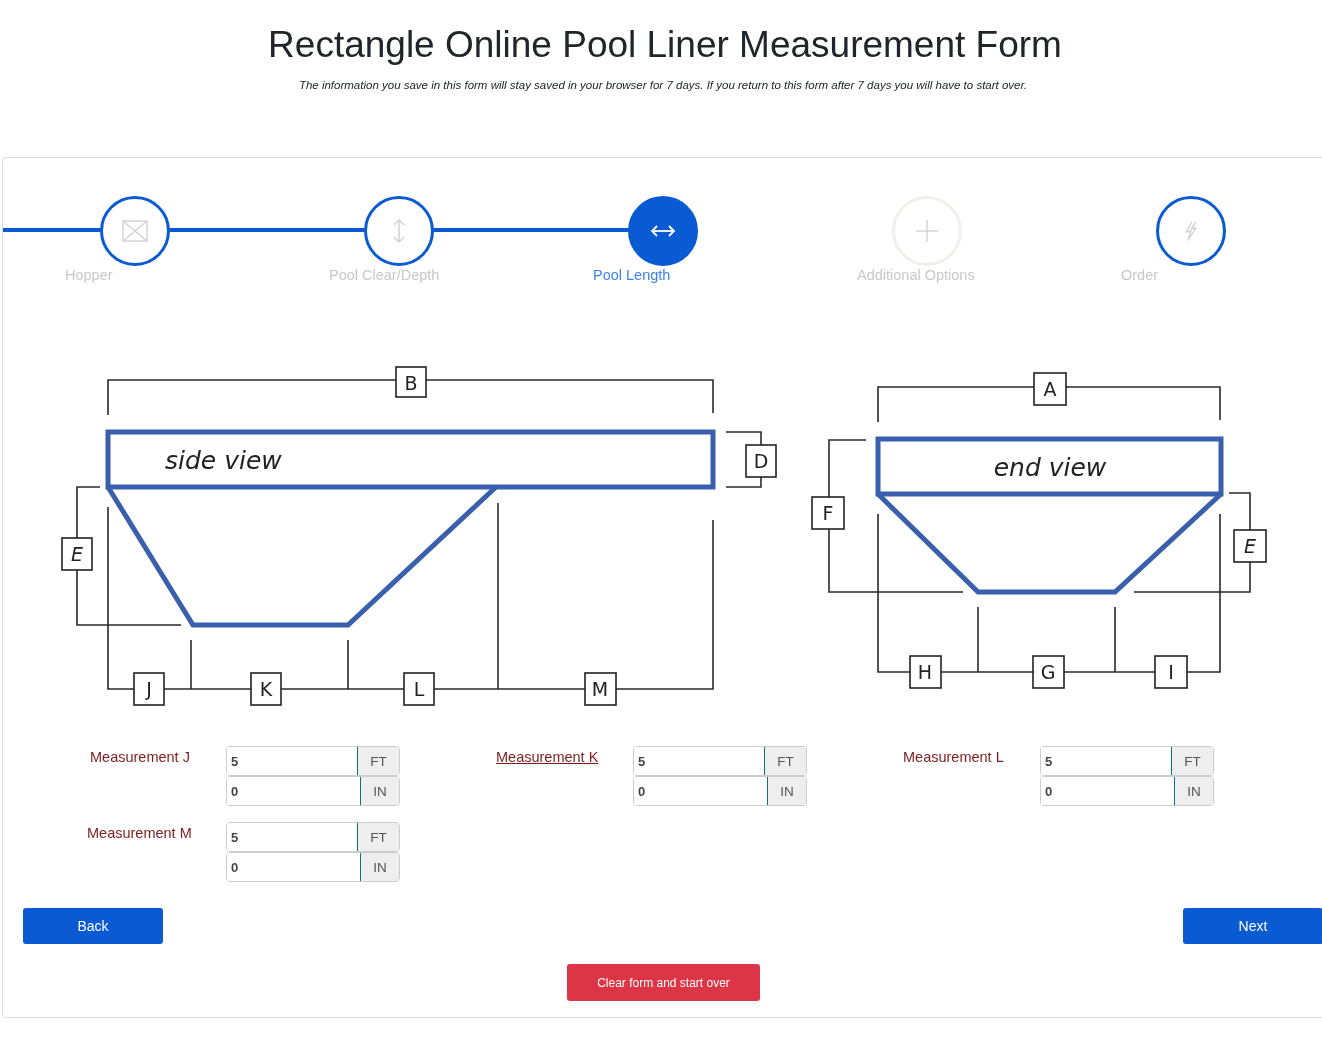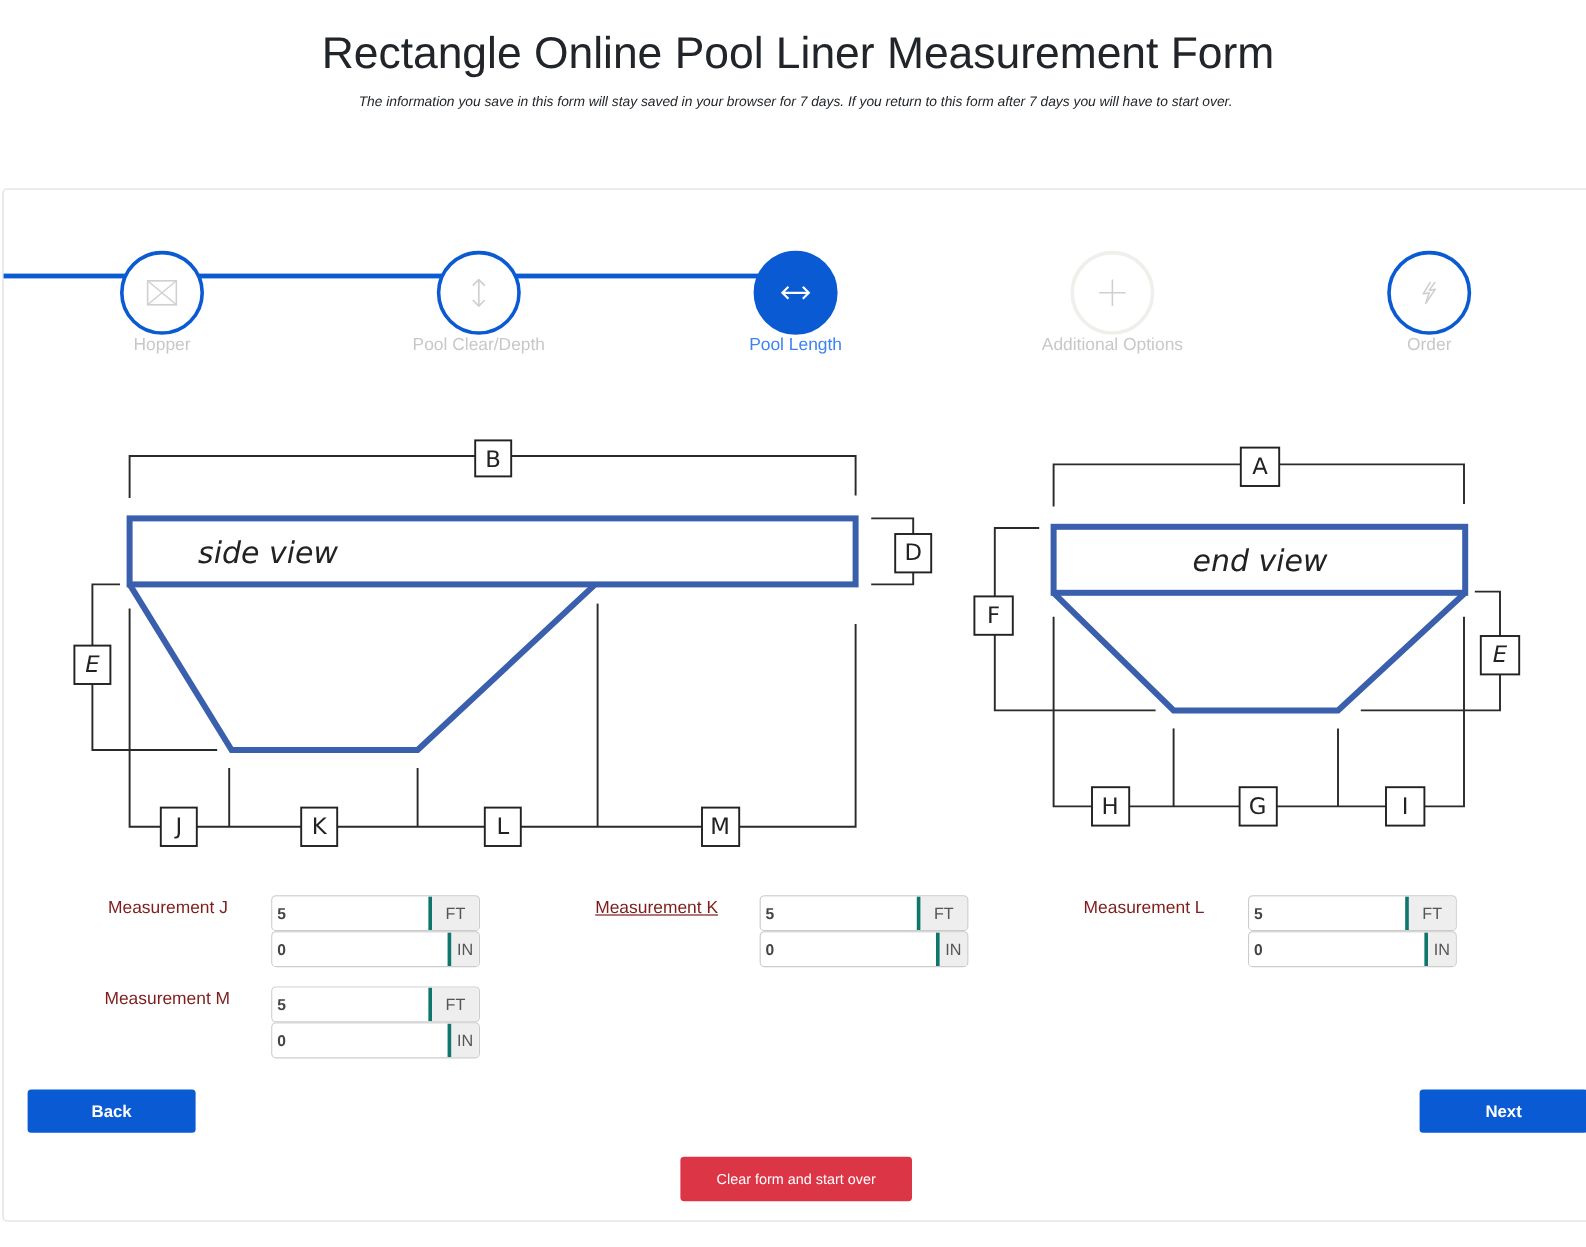--- a/index.html
+++ b/index.html
@@ -6,43 +6,43 @@
   html, body { width: 1322px; height: 1039px; background: #ffffff; overflow: hidden; }
   body { font-family: "Liberation Sans", sans-serif; color: #212529; position: relative; }
 
   .page-title { position: absolute; left: 0; top: 24px; width: 1330px; text-align: center; font-size: 37px; font-weight: 400; color: #212529; letter-spacing: 0; }
   .page-note { position: absolute; left: 0; top: 79px; width: 1326px; text-align: center; font-size: 11.5px; font-style: italic; color: #212529; }
 
   .card { position: absolute; left: 2px; top: 157px; width: 1330px; height: 861px; border: 1px solid #dcdcdc; border-radius: 4px; background: #fff; }
 
   
   .step-line { position: absolute; top: 228px; height: 4px; background: #0a5bd3; }
-  .step { position: absolute; top: 209px; width: 140px; margin-left: -70px; text-align: center; }
+  .step { position: absolute; top: 196px; width: 140px; margin-left: -70px; }
   .step-circle { width: 70px; height: 70px; border-radius: 50%; border: 3px solid #0a5bd3; background: #fff; margin: 0 auto; display: flex; align-items: center; justify-content: center; position: relative; }
   .step-circle.active { background: #0a5bd3; }
   .step-circle.disabled { border-color: #efefeb; }
   .step-label { margin-top: 1px; font-size: 14.5px; color: #c8c8c8; white-space: nowrap; }
   .step-label.active { color: #3b82f6; }
 
   
   .diagram { position: absolute; }
   .diagram svg { display: block; }
   .dlabel-box { fill: #fff; stroke: #222; stroke-width: 1.6; }
   .dline { stroke: #2a2a2a; stroke-width: 1.6; fill: none; }
   .pool { stroke: #3a5fac; stroke-width: 5; fill: none; stroke-linejoin: miter; }
   .dletter { font-family: "DejaVu Sans", sans-serif; font-size: 19px; fill: #222; text-anchor: middle; dominant-baseline: central; }
   .dview { font-family: "DejaVu Sans", sans-serif; font-size: 25px; font-style: italic; fill: #222; }
   .mlabel { position: absolute; font-size: 14.5px; color: #7f1d1d; white-space: nowrap; margin-left: 32px; }
   .igroup { position: absolute; width: 174px; height: 30px; display: flex; border: 1px solid #ccc; border-radius: 4px; overflow: hidden; background: #fff; }
   .igroup input { flex: 1; border: none; outline: none; padding: 0 4px; font-family: "Liberation Sans", sans-serif; font-size: 13px; font-weight: bold; color: #444; background: #fff; min-width: 0; }
-  .igroup .unit { width: 42px; background: #eeeeee; border-left: 3px solid #0f766e; display: flex; align-items: center; justify-content: center; font-size: 13.5px; color: #555; }
-  .igroup.in .unit { width: 26px; }
+  .igroup .unit { width: 42px; background: #eeeeee; border-left: 1px solid #0f766e; display: flex; align-items: center; justify-content: center; font-size: 13.5px; color: #555; }
+  .igroup.in .unit { width: 39px; }
 
   .btn { position: absolute; border: none; border-radius: 3px; color: #fff; font-family: "Liberation Sans", sans-serif; cursor: pointer; display: flex; align-items: center; justify-content: center; }
-  .btn-primary { background: #0a5bd3; font-weight: bold; font-size: 14px; width: 140px; height: 36px; }
+  .btn-primary { background: #0a5bd3; font-weight: normal; font-size: 14px; width: 140px; height: 36px; }
   .btn-danger { background: #dc3545; font-size: 12px; width: 193px; height: 37px; }
 </style>
 </head>
 <body>
 
 <h1 class="page-title">Rectangle Online Pool Liner Measurement Form</h1>
 <p class="page-note">The information you save in this form will stay saved in your browser for 7 days. If you return to this form after 7 days you will have to start over.</p>
 
 <div class="card"></div>
 

